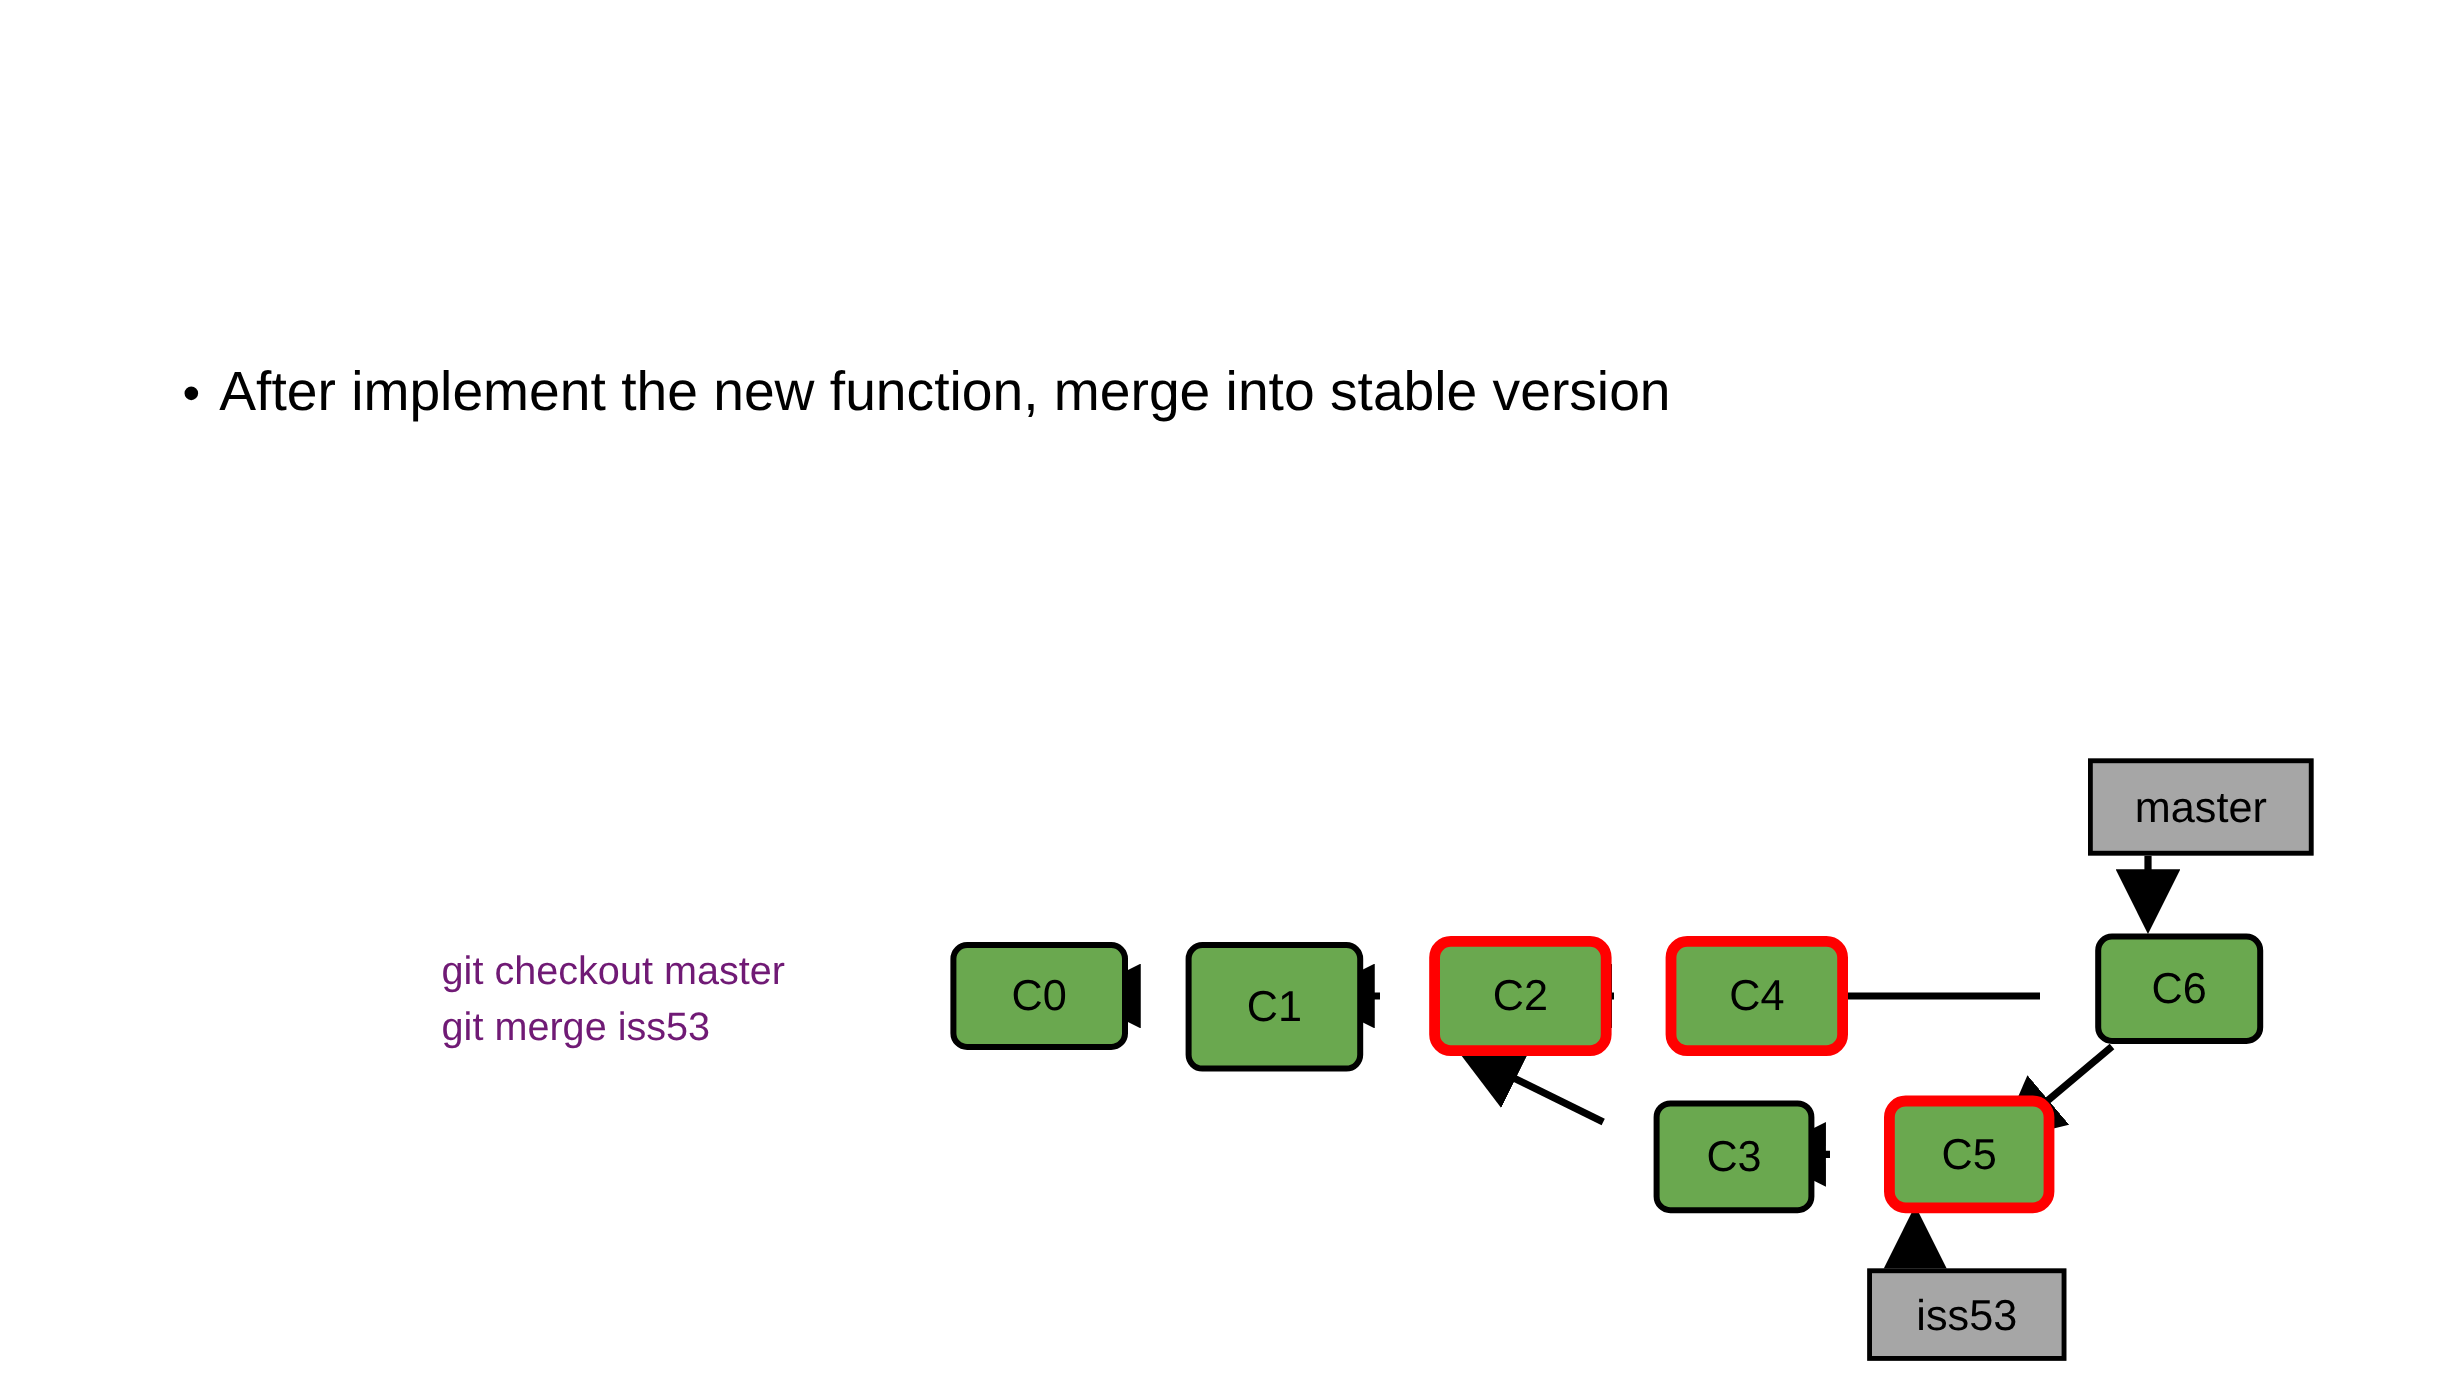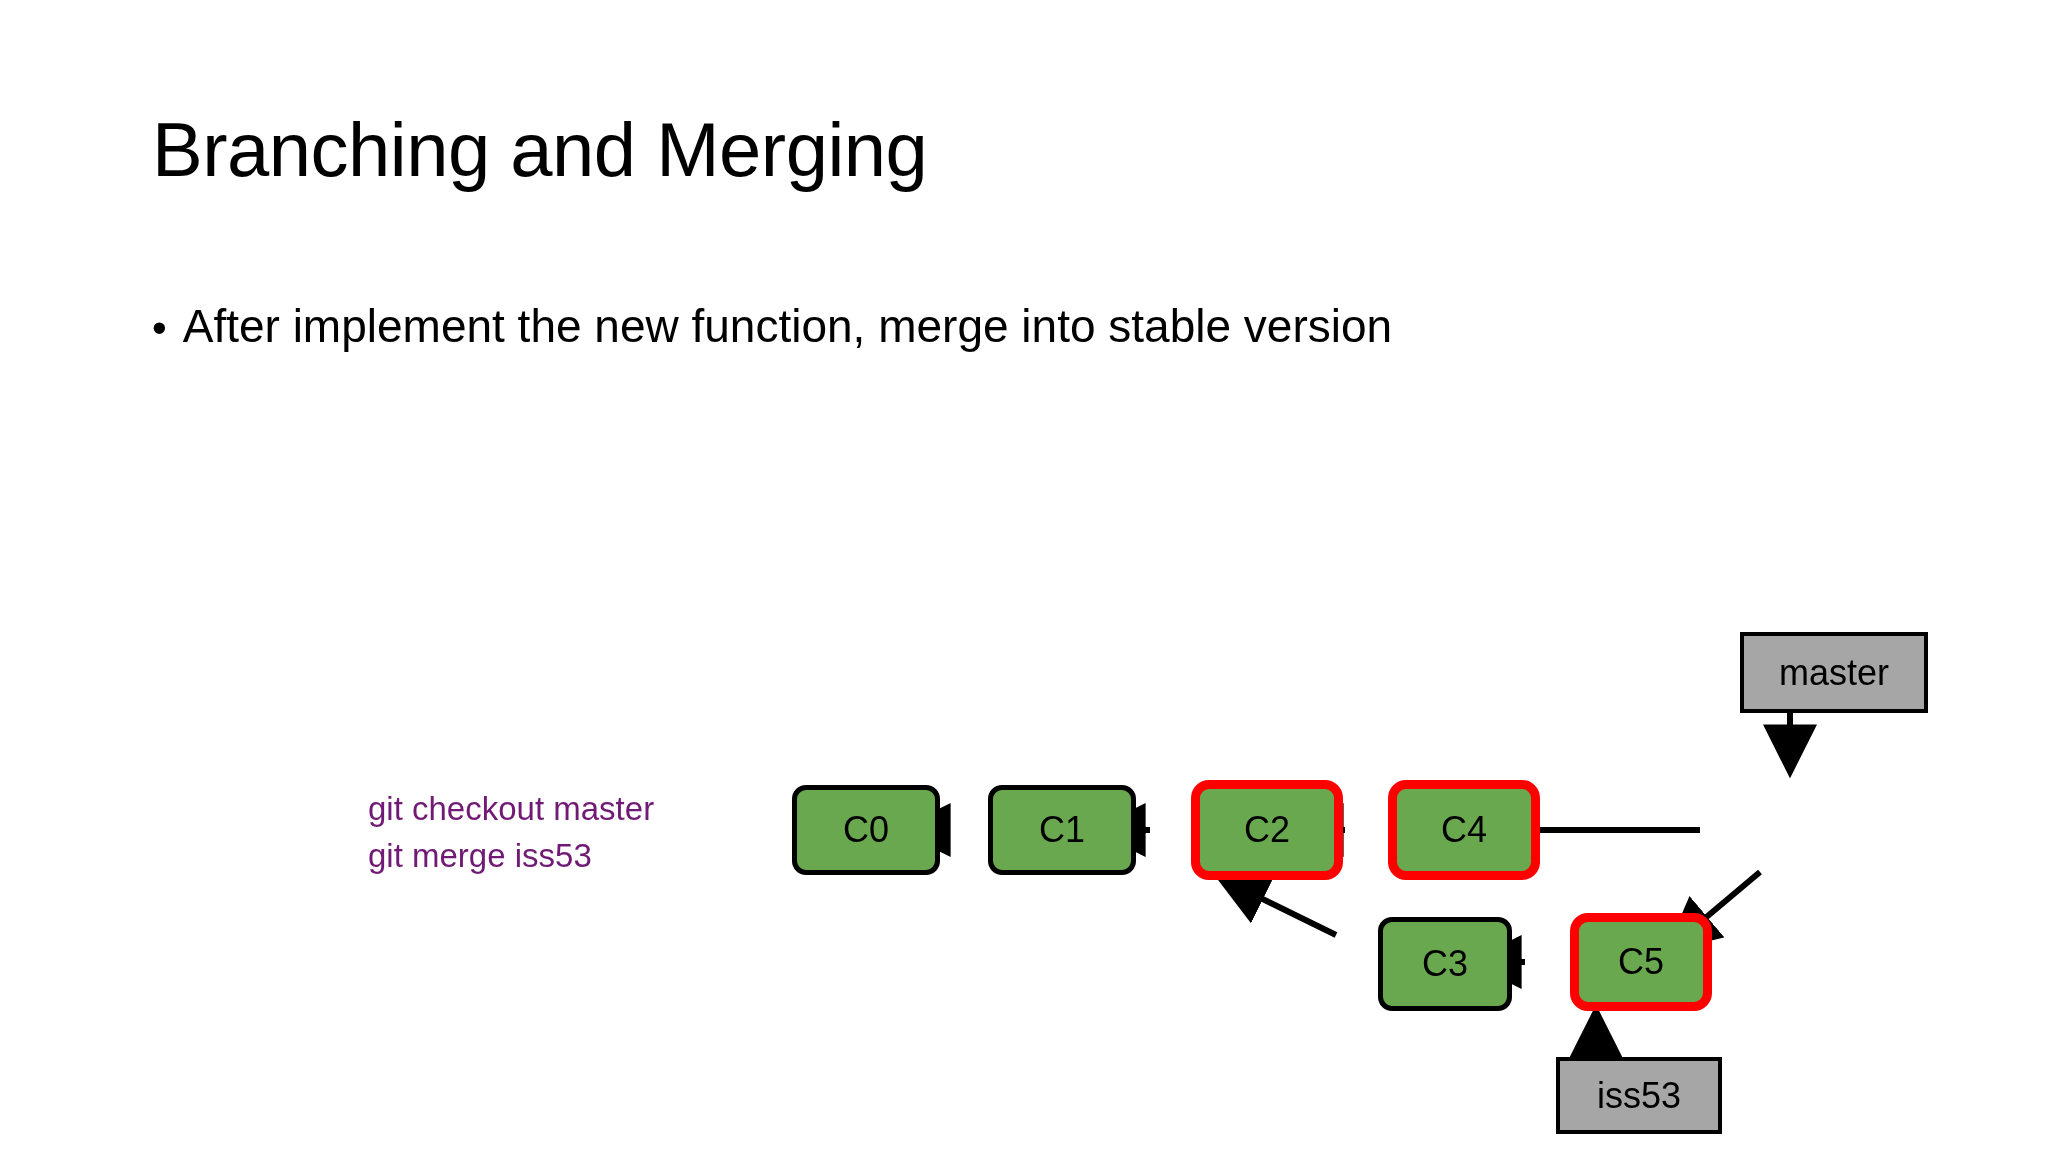--- a/index.html
+++ b/index.html
@@ -111,21 +111,20 @@
     border: 4px solid #000000;
     border-radius: 0;
     font-size: 36px;
   }
 </style>
 </head>
 <body>
 
 <div class="slide">
 
-  <div class="slide-title">Branching and Merging</div>
 
   <div class="bullet-row">
     <span class="bullet-dot">•</span>
     <span class="bullet-text">After implement the new function, merge into stable version</span>
   </div>
 
   <div class="diagram">
     <svg viewBox="0 0 2048 1152" xmlns="http://www.w3.org/2000/svg">
       <defs>
         <marker id="ah" markerWidth="9" markerHeight="9" refX="7.6" refY="4.5" orient="auto" markerUnits="strokeWidth">
@@ -149,32 +148,35 @@
 
       <line x1="1790" y1="713" x2="1790" y2="770" stroke="#000000" stroke-width="6" marker-end="url(#ah)"></line>
 
       <line x1="1596" y1="1057" x2="1596" y2="1013" stroke="#000000" stroke-width="6" marker-end="url(#ah)"></line>
     </svg>
 
     <div class="node commit" style="left:748px; top:785px; width:148px; height:90px;align-items:center;">
       <span>C0</span>
     </div>
 
-    <div class="node commit" style="left:944px; top:785px; width:148px; height:90px;">
+    <div class="node commit" style="left:944px; top:785px; width:148px; height:108px;">
       <span>C1</span>
     </div>
 
     <div class="node commit hl" style="left:1147px; top:780px; width:152px; height:100px;">
       <span>C2</span>
     </div>
 
     <div class="node commit hl" style="left:1344px; top:780px; width:152px; height:100px;">
       <span>C4</span>
     </div>
 
+    <div class="node commit" style="left:1702px; top:778px; width:140px; height:92px;">
+      <span>C6</span>
+    </div>
 
     <div class="node commit" style="left:1334px; top:917px; width:134px; height:94px;">
       <span>C3</span>
     </div>
 
     <div class="node commit hl" style="left:1526px; top:913px; width:142px; height:98px;">
       <span>C5</span>
     </div>
 
     <div class="node branch-label" style="left:1696px; top:632px; width:188px; height:81px;">

